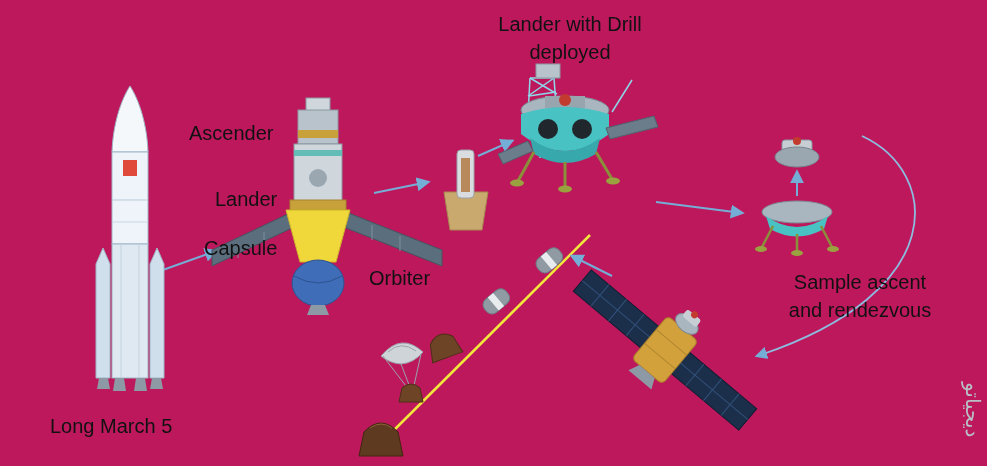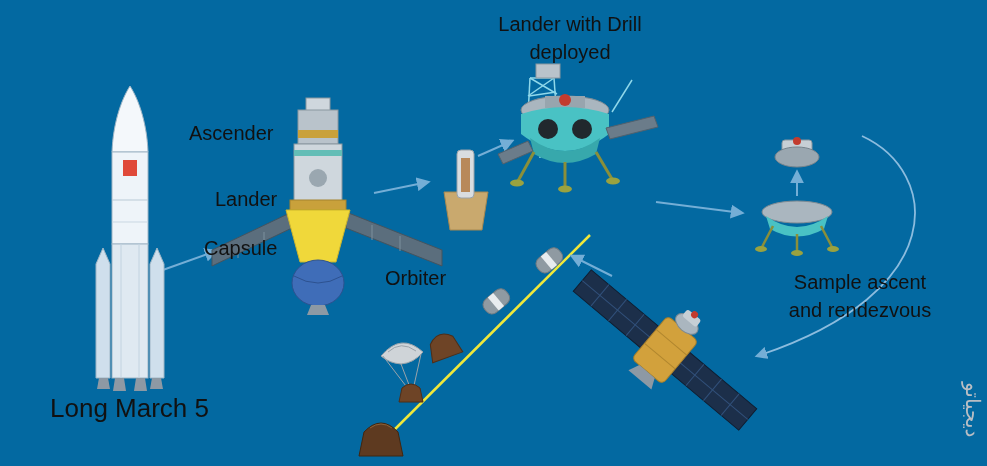--- a/index.html
+++ b/index.html
@@ -1,19 +1,19 @@
 <!DOCTYPE html>
 <html><head>
 <meta charset="utf-8">
 <style>
   html,body{margin:0;padding:0;background:#ffffff;}
   .canvas{
     position:relative;
     width:987px;height:466px;
-    background:#0369a1;
+    background:#be185d;
     overflow:hidden;
     font-family:"Liberation Sans", sans-serif;
   }
   .canvas svg{position:absolute;left:0;top:0;}
   .label{
     position:absolute;
     color:#111111;
     font-size:20px;
     line-height:28px;
     white-space:pre-line;
@@ -199,22 +199,22 @@
 
   <div class="label center" style="left:472px;top:10px;width:196px;">Lander with Drill
 deployed</div>
 
   <div class="label" style="left:189px;top:119px;">Ascender</div>
 
   <div class="label" style="left:215px;top:185px;">Lander</div>
 
   <div class="label" style="left:204px;top:234px;">Capsule</div>
 
-  <div class="label" style="left:369px;top:264px;margin-left:16px;">Orbiter</div>
-
-  <div class="label" style="left:50px;top:394px;font-size:26px;">Long March 5</div>
+  <div class="label" style="left:369px;top:264px;">Orbiter</div>
+
+  <div class="label" style="left:50px;top:412px;font-size:20px;">Long March 5</div>
 
   <div class="label center" style="left:764px;top:268px;width:192px;">Sample ascent
 and rendezvous</div>
 
 
   <div class="watermark">دیجیاتو</div>
 </div>
 
 </body></html>

